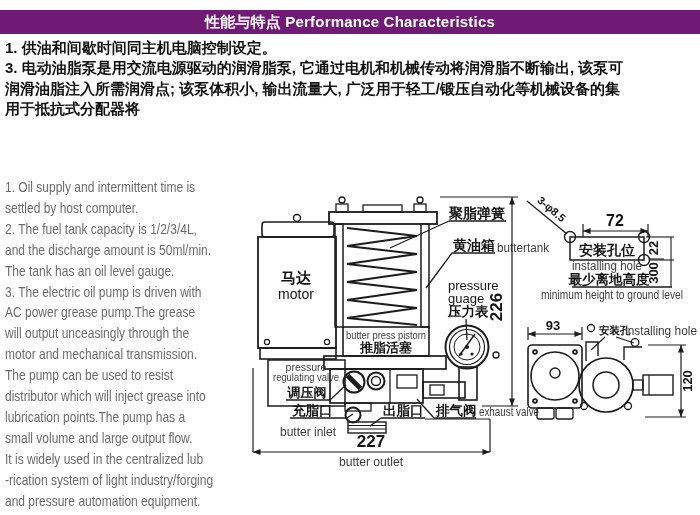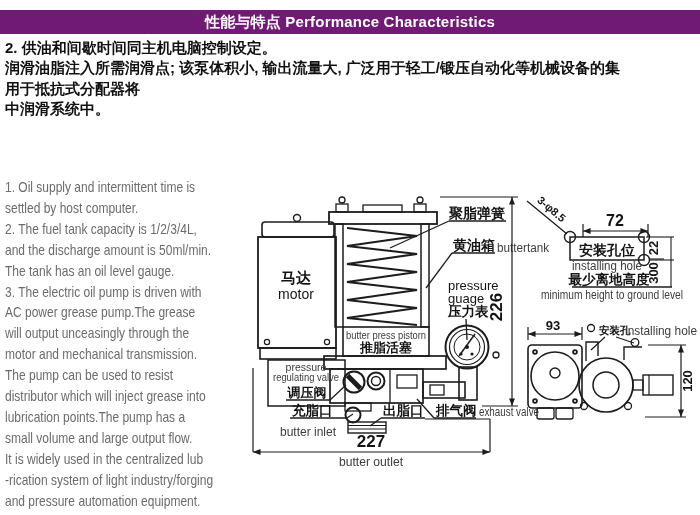--- a/index.html
+++ b/index.html
@@ -38,24 +38,24 @@
   .ln{stroke:#1c1c1c;fill:none;}
 </style>
 </head>
 <body>
 
 <div class="header-bar">
   <span>性能与特点 Performance Characteristics</span>
 </div>
 
 <div class="cn-block">
-  <div>2. 供油和间歇时间同主机电脑控制设定。</div>
+  <div>1. 供油和间歇时间同主机电脑控制设定。</div>
+  <div>3. 电动油脂泵是用交流电源驱动的润滑脂泵, 它通过电机和机械传动将润滑脂不断输出, 该泵可</div>
   <div>润滑油脂注入所需润滑点; 该泵体积小, 输出流量大, 广泛用于轻工/锻压自动化等机械设备的集</div>
   <div>用于抵抗式分配器将</div>
-  <div>中润滑系统中。</div>
 </div>
 
 <div class="en-block">
   <div>1. Oil supply and intermittent time is</div>
   <div>settled by host computer.</div>
   <div>2. The fuel tank capacity is 1/2/3/4L,</div>
   <div>and the discharge amount is 50ml/min.</div>
   <div>The tank has an oil level gauge.</div>
   <div>3. The electric oil pump is driven with</div>
   <div>AC power grease pump.The grease</div>

